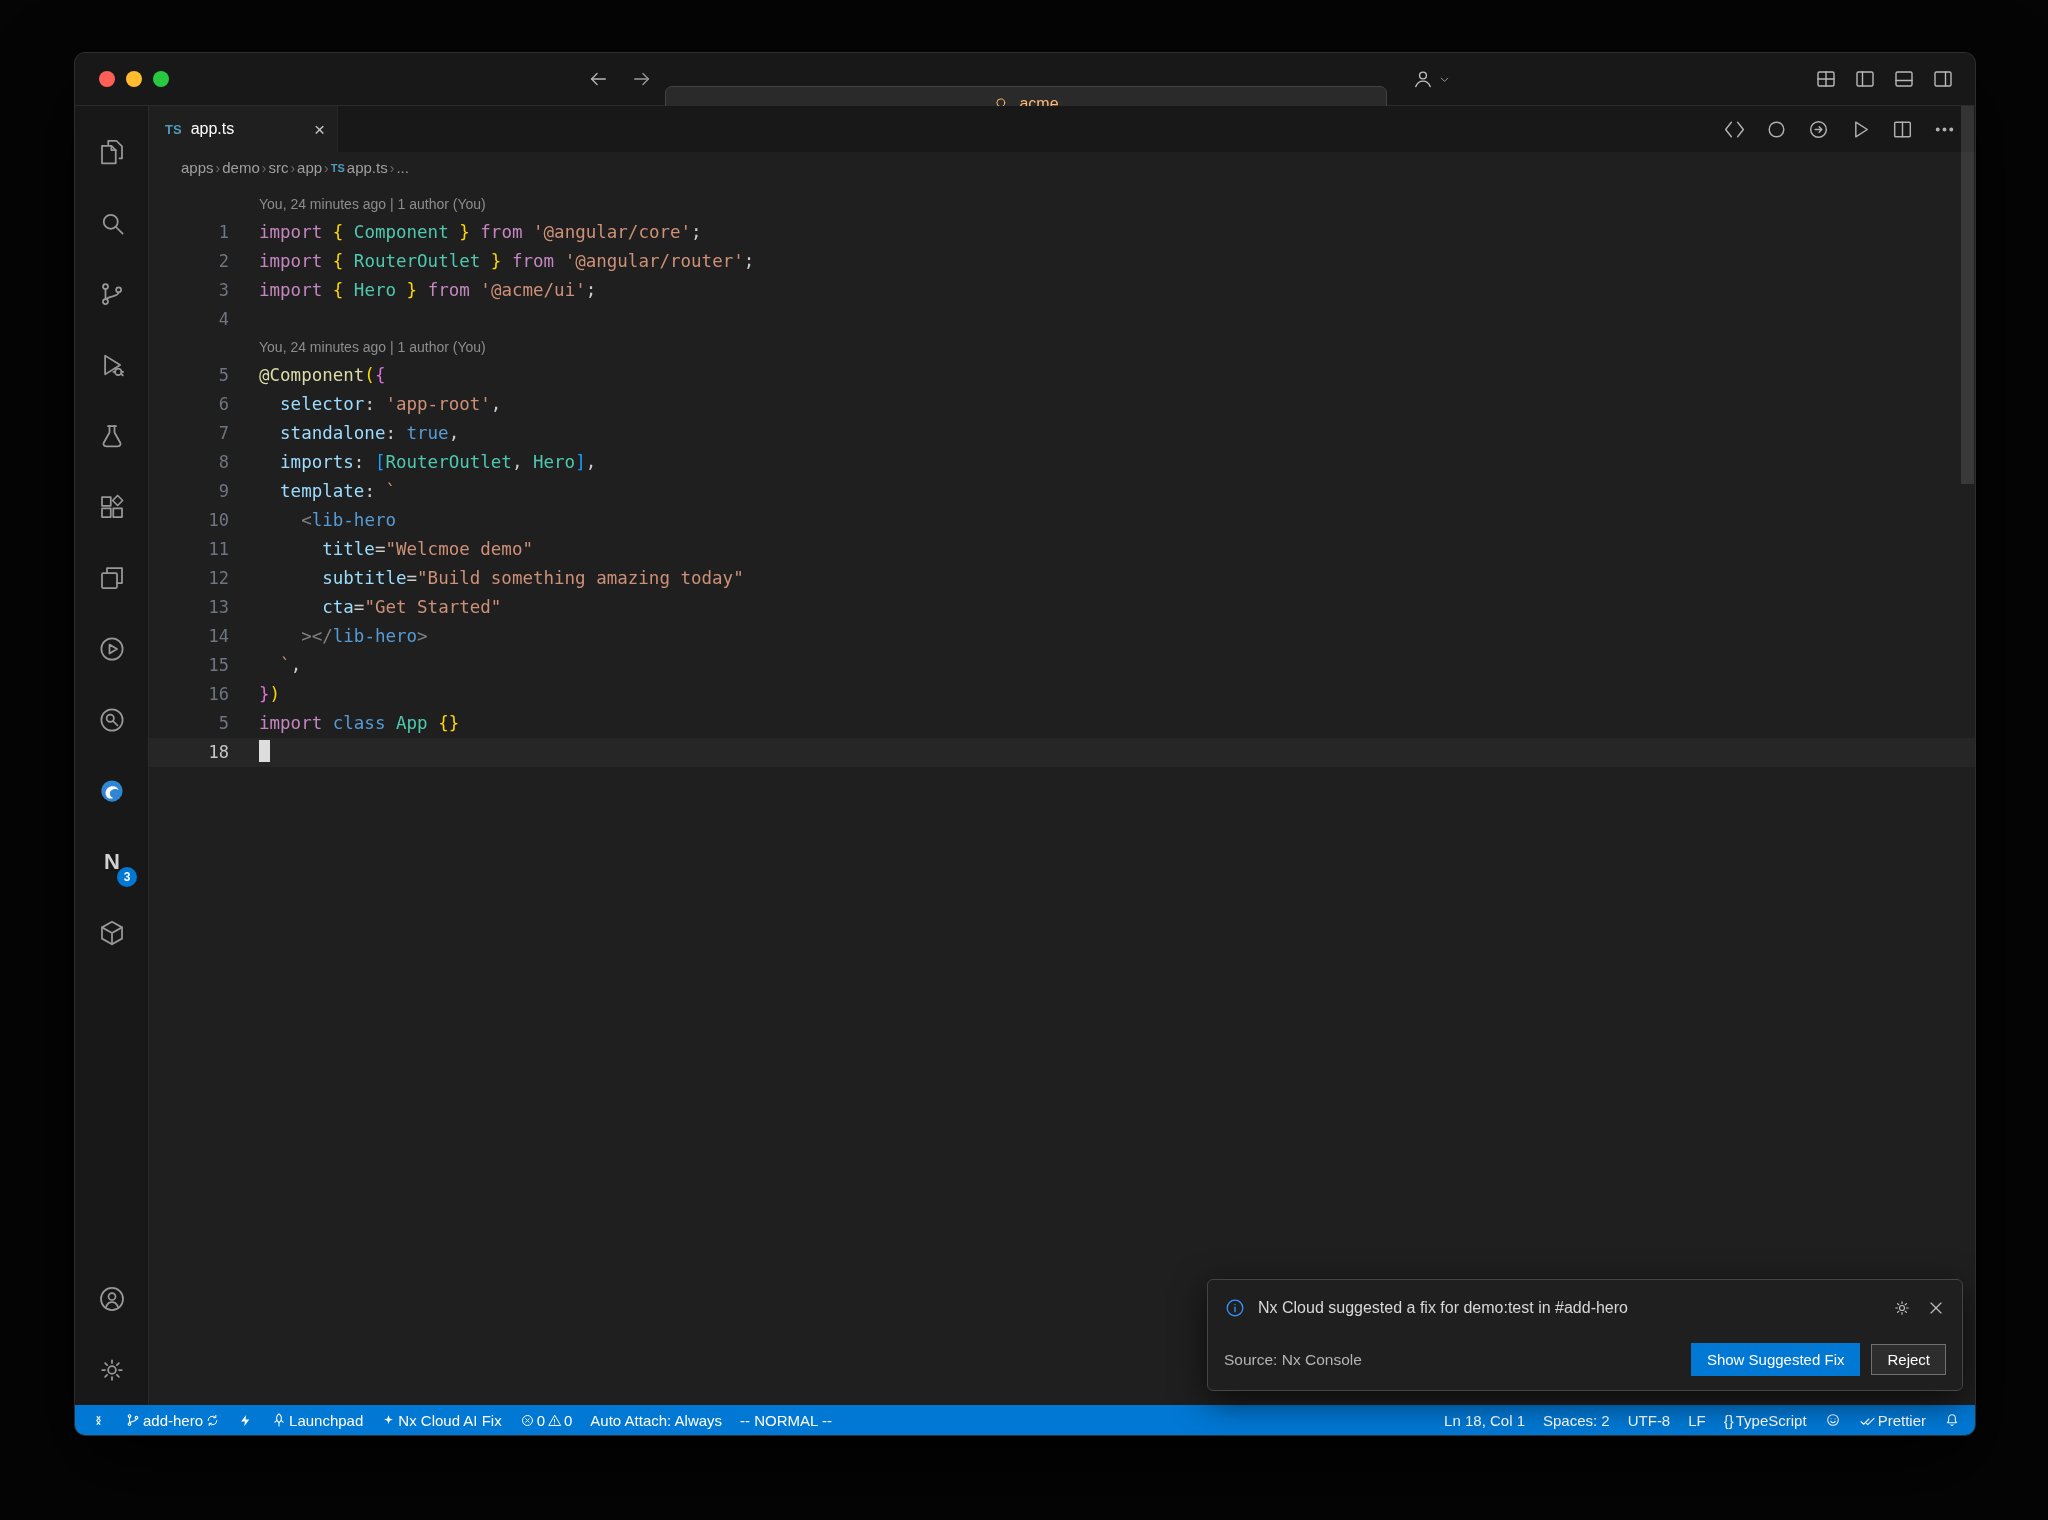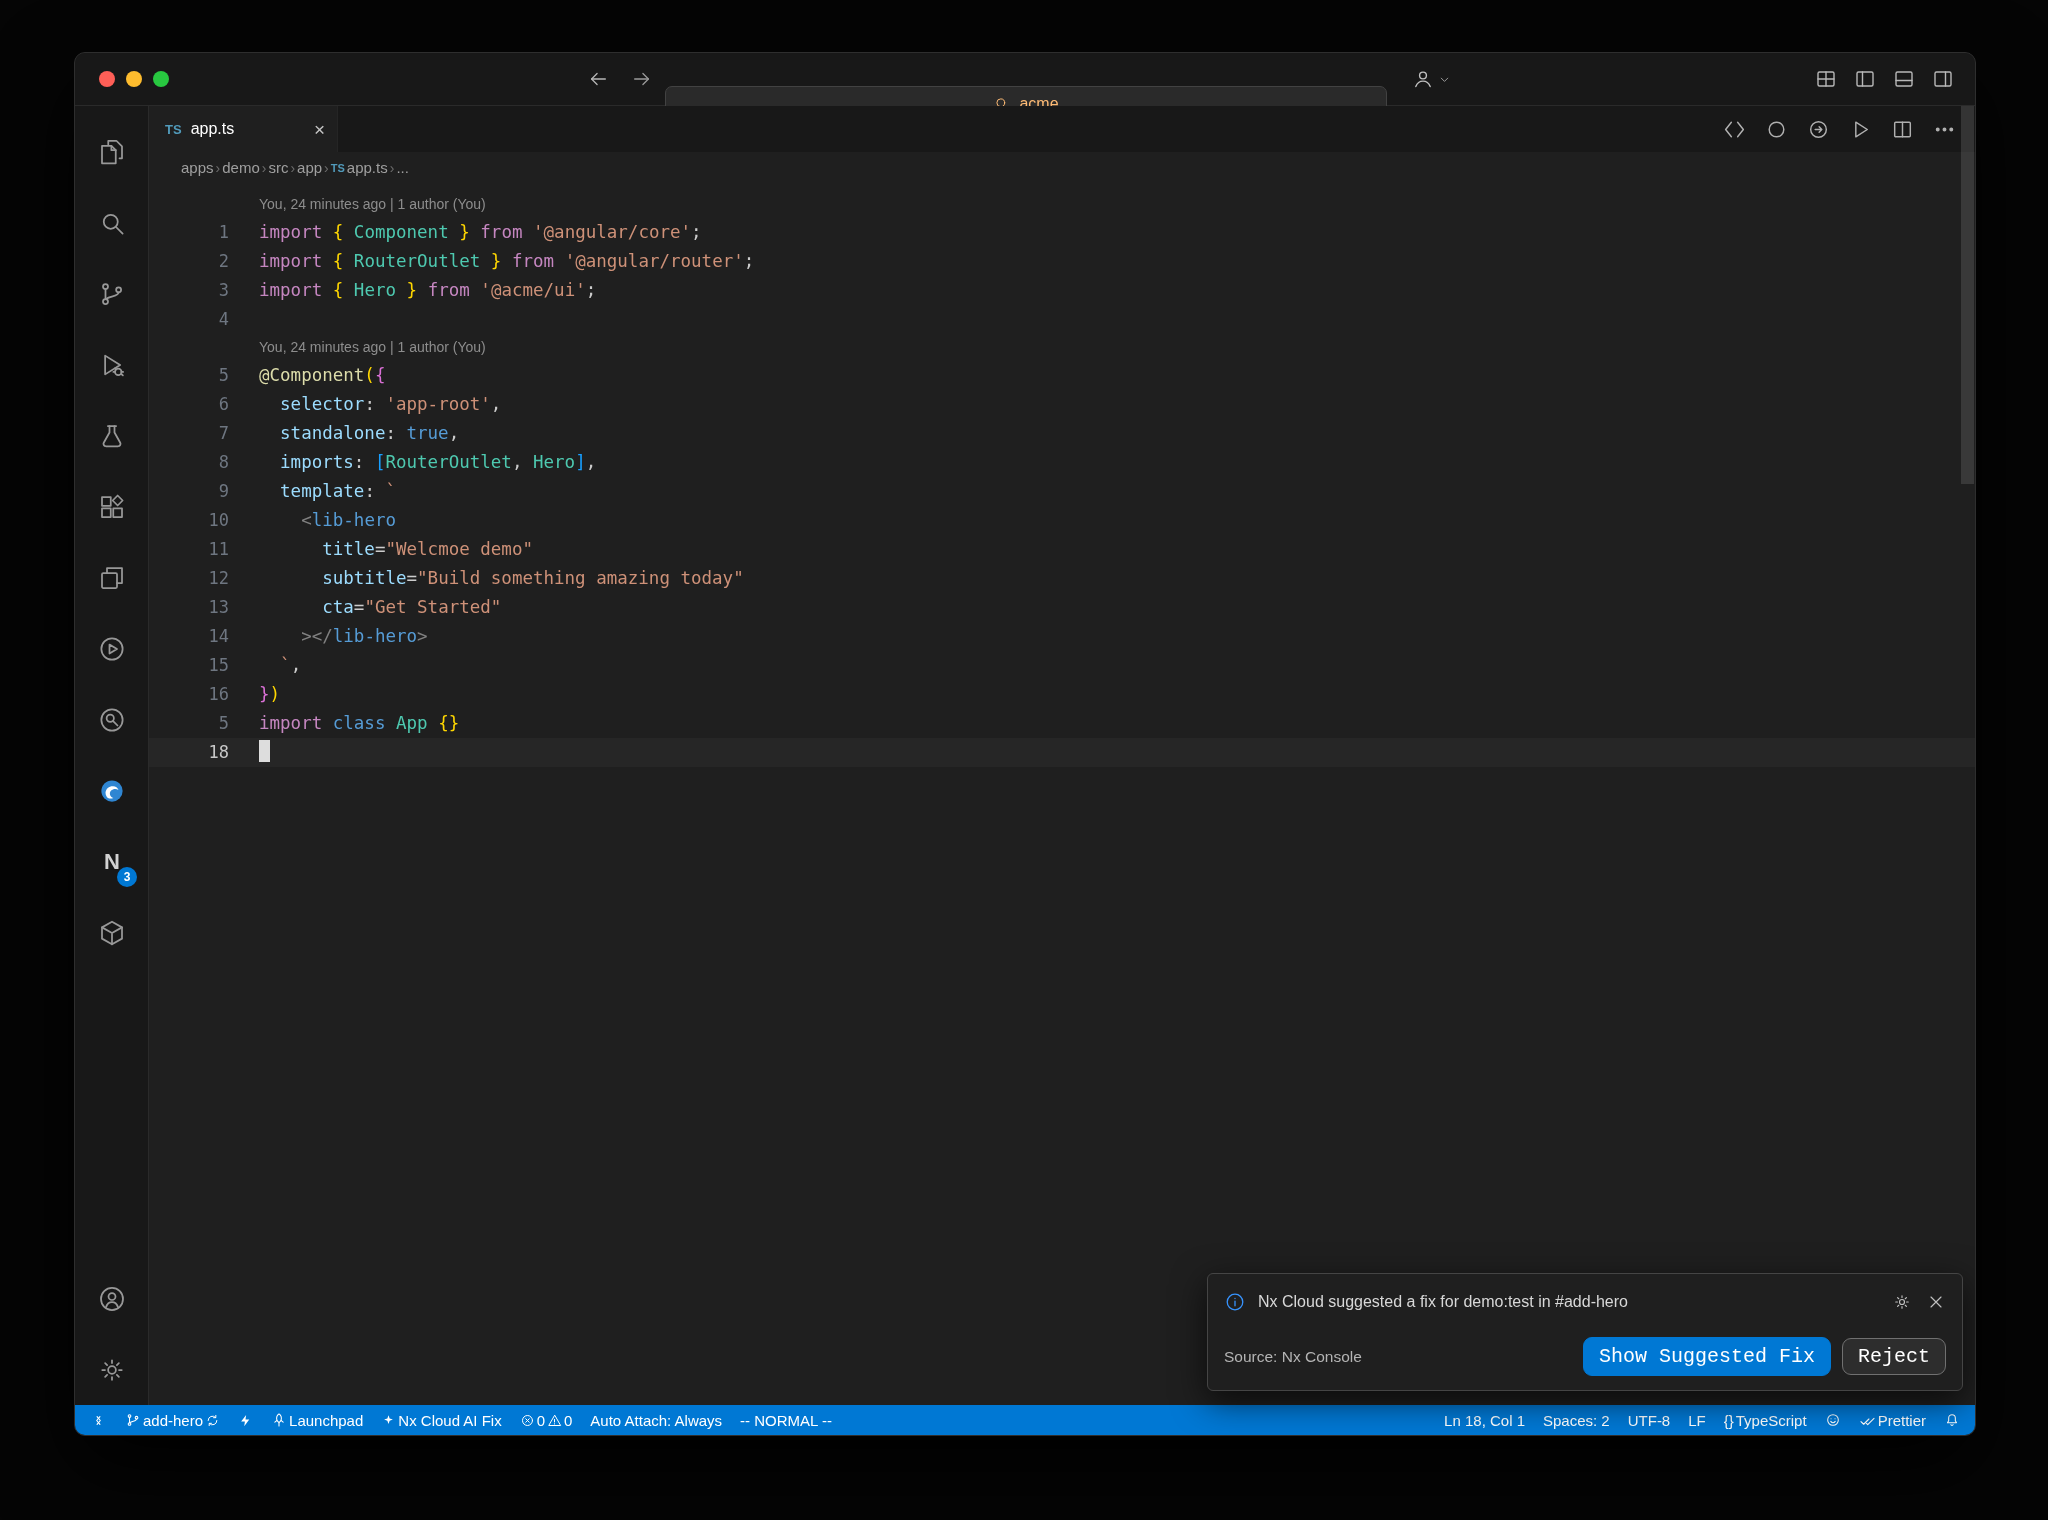--- a/index.html
+++ b/index.html
@@ -63,21 +63,21 @@
   .scroll-thumb{position:absolute;top:0;right:1px;width:13px;height:378px;background:rgba(125,125,125,.28);}
 
   
   .toast{position:absolute;right:12px;bottom:14px;width:722px;background:#1f1f1f;border:1px solid #454545;
     border-radius:6px;box-shadow:0 10px 34px rgba(0,0,0,.65);padding:17px 16px 14px;z-index:6;}
   .toast-head{display:flex;align-items:center;gap:12px;color:#d8d8d8;font-size:16px;}
   .toast-head .grow{flex:1}
   .toast-icons{display:flex;gap:14px;color:#c0c0c0;}
   .toast-foot{display:flex;align-items:center;margin-top:24px;font-size:15.5px;color:#b4b4b4;}
   .toast-foot .grow{flex:1}
-  .btn{border-radius:9px;font-size:20px;font-family:Liberation Mono, monospace;cursor:pointer;}
+  .btn{border-radius:0;font-size:15px;font-family:Liberation Sans, sans-serif;cursor:pointer;}
   .btn-primary{background:#0078d4;color:#fff;border:1px solid #0078d4;padding:7px 15px;}
   .btn-secondary{background:#2d2d2d;color:#fff;border:1px solid #707070;padding:6px 15px;margin-left:11px;}
 
   
   .statusbar{height:30px;flex:0 0 auto;background:#0078d4;color:#fff;display:flex;align-items:center;
     font-size:15px;padding:0 6px;}
   .sb-item{display:flex;align-items:center;gap:2px;padding:0 9px;height:100%;white-space:nowrap;}
   .sb-item svg{stroke-width:1.6}
   .sb-spacer{flex:1}
 </style>

